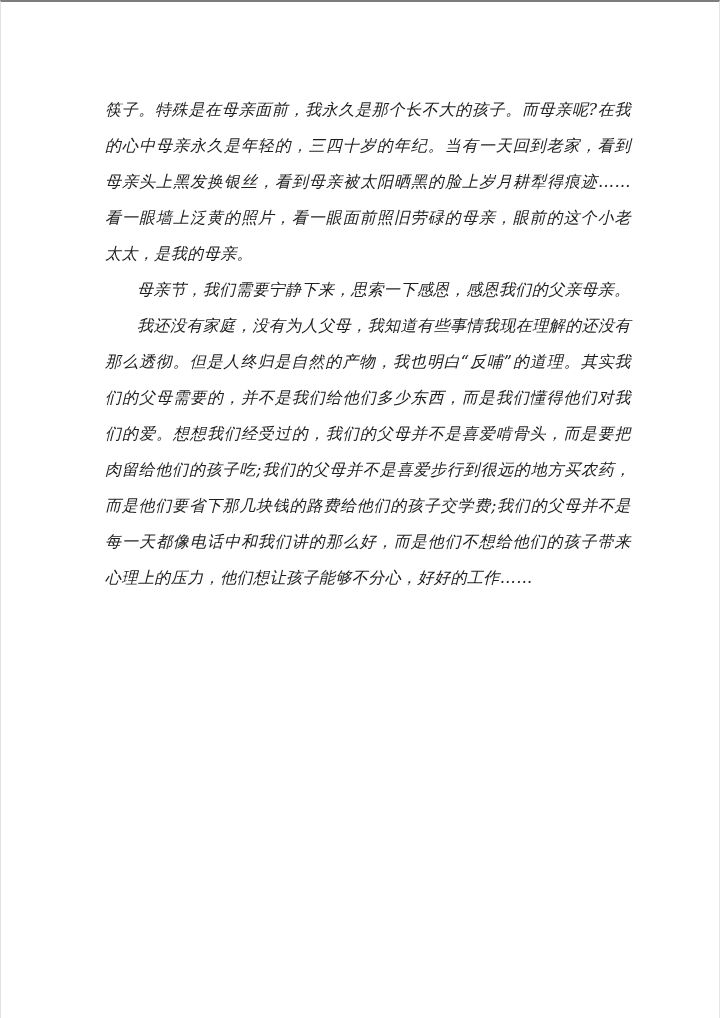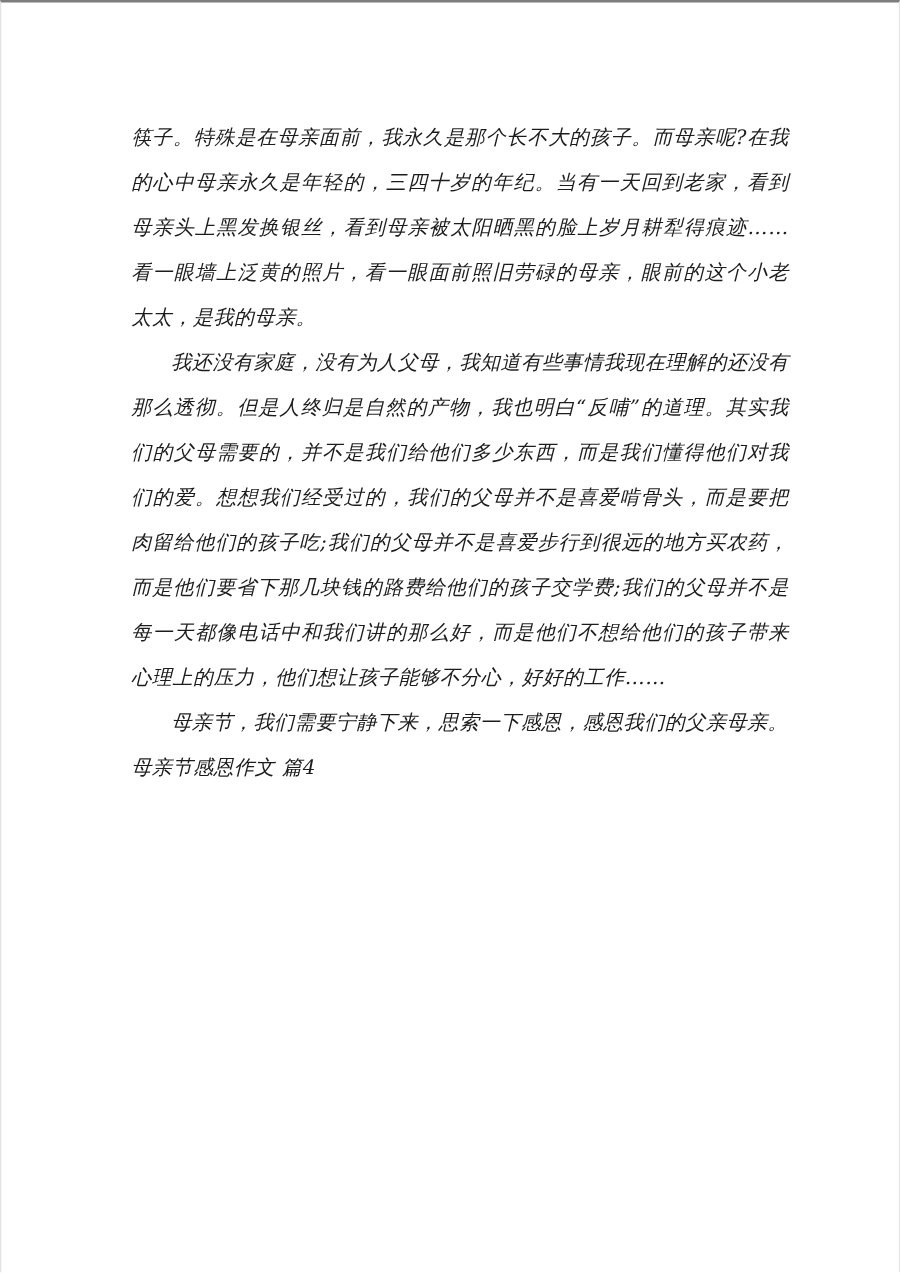--- a/index.html
+++ b/index.html
@@ -51,17 +51,16 @@
     font-style: italic;
     text-align: left;
   }
 </style>
 </head>
 <body>
 
 <div class="page">
   <div class="text-body">
     <p class="para">筷子。特殊是在母亲面前，我永久是那个长不大的孩子。而母亲呢?在我的心中母亲永久是年轻的，三四十岁的年纪。当有一天回到老家，看到母亲头上黑发换银丝，看到母亲被太阳晒黑的脸上岁月耕犁得痕迹……看一眼墙上泛黄的照片，看一眼面前照旧劳碌的母亲，眼前的这个小老太太，是我的母亲。</p>
+    <p class="para indent">母亲节，我们需要宁静下来，思索一下感恩，感恩我们的父亲母亲。</p>
     <p class="para indent">我还没有家庭，没有为人父母，我知道有些事情我现在理解的还没有那么透彻。但是人终归是自然的产物，我也明白“反哺”的道理。其实我们的父母需要的，并不是我们给他们多少东西，而是我们懂得他们对我们的爱。想想我们经受过的，我们的父母并不是喜爱啃骨头，而是要把肉留给他们的孩子吃;我们的父母并不是喜爱步行到很远的地方买农药，而是他们要省下那几块钱的路费给他们的孩子交学费;我们的父母并不是每一天都像电话中和我们讲的那么好，而是他们不想给他们的孩子带来心理上的压力，他们想让孩子能够不分心，好好的工作……</p>
-    <p class="para indent">母亲节，我们需要宁静下来，思索一下感恩，感恩我们的父亲母亲。</p>
-    <p class="footer-line">母亲节感恩作文 篇4</p>
   </div>
 </div>
 
 </body></html>

